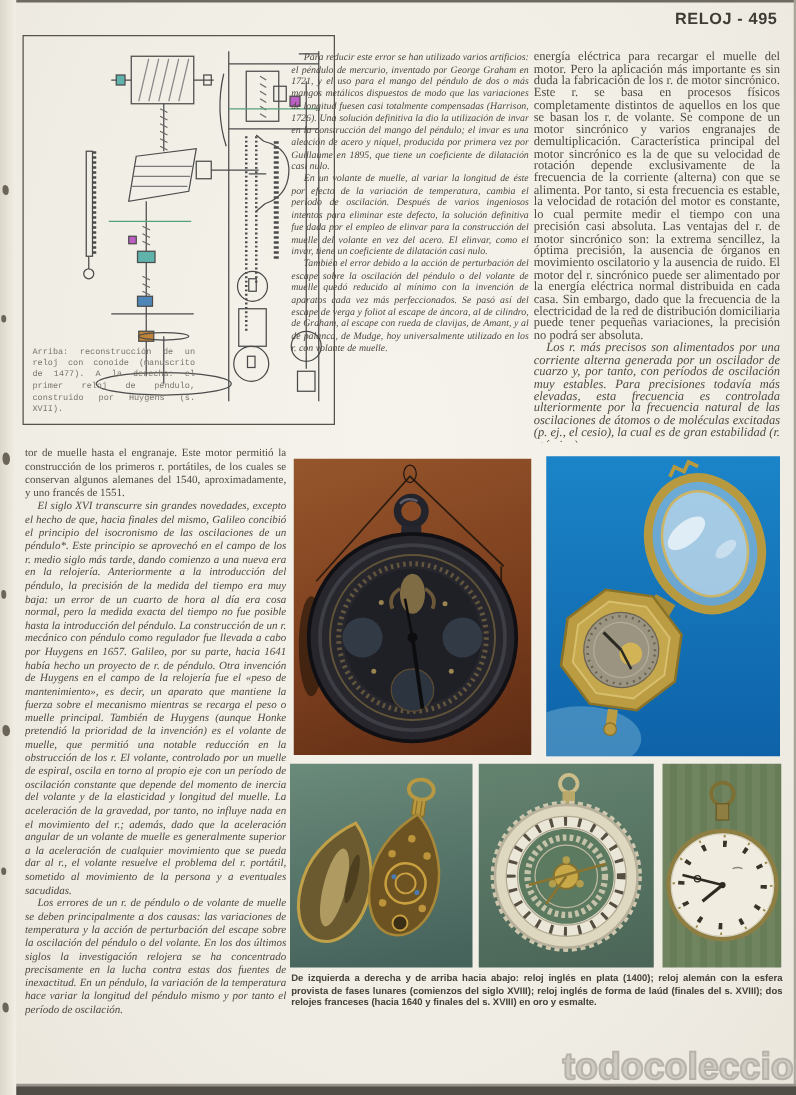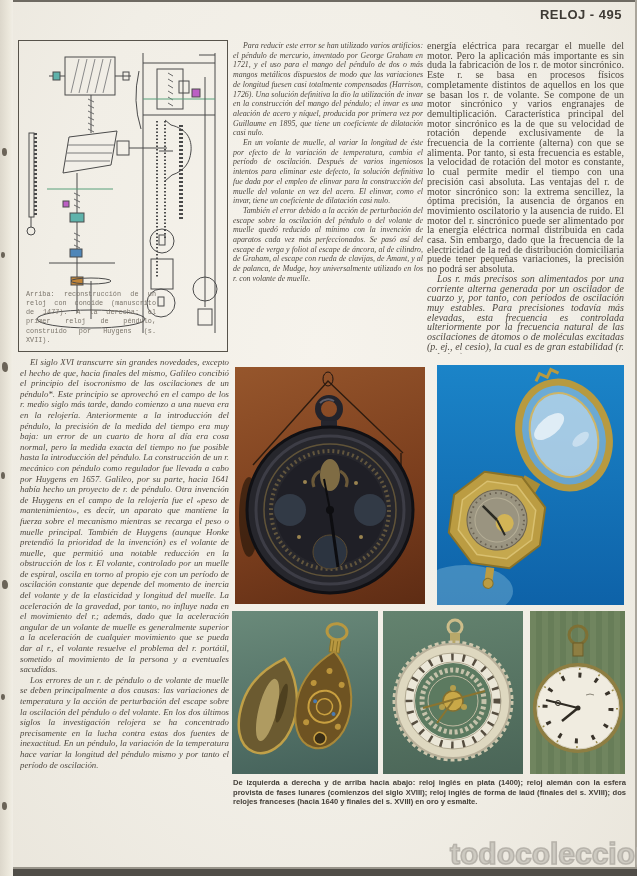--- a/index.html
+++ b/index.html
@@ -13,22 +13,22 @@
   .edge-right{position:absolute;right:0;top:0;width:2px;height:876px;background:#aaa59b;}
   .edge-bottom-light{position:absolute;left:0;bottom:7px;width:637px;height:2px;background:#98948a;}
   .edge-bottom{position:absolute;left:0;bottom:0;width:637px;height:7px;background:#504d47;}
   .binding-strip{position:absolute;left:0;top:0;width:13px;height:876px;
     background:linear-gradient(90deg,#dcd7cb,#ece8dc 70%,#f1eee6);}
   .binding-mark{position:absolute;background:#6b6458;border-radius:45% 60% 50% 55%;}
 
   .header{position:absolute;top:8px;right:15px;
     font:bold 13px/14px "Liberation Sans", sans-serif;color:#3f3b35;letter-spacing:.5px;}
 
-  .diagram-box{position:absolute;left:18px;top:40px;width:208px;height:310px;
-    border:1px solid #57534b;}
+  .diagram-box{position:absolute;left:18px;top:28px;width:208px;height:310px;
+    border:1px solid #57534b;padding-left:40px;}
   .diagram-caption{position:absolute;left:7px;bottom:6px;width:130px;
     font:6.8px/9.2px "Liberation Mono", monospace;color:#7c766c;text-align:justify;}
 
   .col{position:absolute;color:#4e4840;text-align:justify;overflow:hidden;}
   .col p{margin:0;}
   .col .indent{text-indent:10px;font-style:italic;}
   #col-left{left:20px;top:357px;width:209px;height:456px;font-size:8.8px;line-height:10.6px;}
   #col-mid{left:233px;top:41px;width:190px;height:319px;font-size:7.9px;line-height:9.7px;}
   #col-right{left:427px;top:41px;width:197px;height:313px;font-size:10px;line-height:9.7px;}
   .art-para{margin-top:3px !important;}
@@ -136,20 +136,21 @@
       <path d="M186,36 V236"></path>
       <circle cx="186" cy="248" r="12"></circle>
       <path d="M186,236 V266"></path>
       <rect x="179" y="268" width="14" height="16"></rect>
     </g>
   </svg>
   <div class="diagram-caption">Arriba: reconstrucción de un reloj con conoide (manuscrito de 1477). A la derecha: el primer reloj de péndulo, construido por Huygens (s. XVII).</div>
 </div>
 
 <div class="col" id="col-left">
+  <p class="para">tor de muelle hasta el engranaje. Este motor permitió la construcción de los primeros r. portátiles, de los cuales se conservan algunos alemanes del 1540, aproximadamente, y uno francés de 1551.</p>
   <p class="para indent">El siglo XVI transcurre sin grandes novedades, excepto el hecho de que, hacia finales del mismo, Galileo concibió el principio del isocronismo de las oscilaciones de un péndulo*. Este principio se aprovechó en el campo de los r. medio siglo más tarde, dando comienzo a una nueva era en la relojería. Anteriormente a la introducción del péndulo, la precisión de la medida del tiempo era muy baja: un error de un cuarto de hora al día era cosa normal, pero la medida exacta del tiempo no fue posible hasta la introducción del péndulo. La construcción de un r. mecánico con péndulo como regulador fue llevada a cabo por Huygens en 1657. Galileo, por su parte, hacia 1641 había hecho un proyecto de r. de péndulo. Otra invención de Huygens en el campo de la relojería fue el «peso de mantenimiento», es decir, un aparato que mantiene la fuerza sobre el mecanismo mientras se recarga el peso o muelle principal. También de Huygens (aunque Honke pretendió la prioridad de la invención) es el volante de muelle, que permitió una notable reducción en la obstrucción de los r. El volante, controlado por un muelle de espiral, oscila en torno al propio eje con un período de oscilación constante que depende del momento de inercia del volante y de la elasticidad y longitud del muelle. La aceleración de la gravedad, por tanto, no influye nada en el movimiento del r.; además, dado que la aceleración angular de un volante de muelle es generalmente superior a la aceleración de cualquier movimiento que se pueda dar al r., el volante resuelve el problema del r. portátil, sometido al movimiento de la persona y a eventuales sacudidas.</p>
   <p class="para indent">Los errores de un r. de péndulo o de volante de muelle se deben principalmente a dos causas: las variaciones de temperatura y la acción de perturbación del escape sobre la oscilación del péndulo o del volante. En los dos últimos siglos la investigación relojera se ha concentrado precisamente en la lucha contra estas dos fuentes de inexactitud. En un péndulo, la variación de la temperatura hace variar la longitud del péndulo mismo y por tanto el período de oscilación.</p>
 </div>
 
 <div class="col" id="col-mid">
   <p class="para indent">Para reducir este error se han utilizado varios artificios: el péndulo de mercurio, inventado por George Graham en 1721, y el uso para el mango del péndulo de dos o más mangos metálicos dispuestos de modo que las variaciones de longitud fuesen casi totalmente compensadas (Harrison, 1726). Una solución definitiva la dio la utilización de invar en la construcción del mango del péndulo; el invar es una aleación de acero y níquel, producida por primera vez por Guillaume en 1895, que tiene un coeficiente de dilatación casi nulo.</p>
   <p class="para indent">En un volante de muelle, al variar la longitud de éste por efecto de la variación de temperatura, cambia el período de oscilación. Después de varios ingeniosos intentos para eliminar este defecto, la solución definitiva fue dada por el empleo de elinvar para la construcción del muelle del volante en vez del acero. El elinvar, como el invar, tiene un coeficiente de dilatación casi nulo.</p>
   <p class="para indent">También el error debido a la acción de perturbación del escape sobre la oscilación del péndulo o del volante de muelle quedó reducido al mínimo con la invención de aparatos cada vez más perfeccionados. Se pasó así del escape de verga y foliot al escape de áncora, al de cilindro, de Graham, al escape con rueda de clavijas, de Amant, y al de palanca, de Mudge, hoy universalmente utilizado en los r. con volante de muelle.</p>
 </div>
 

